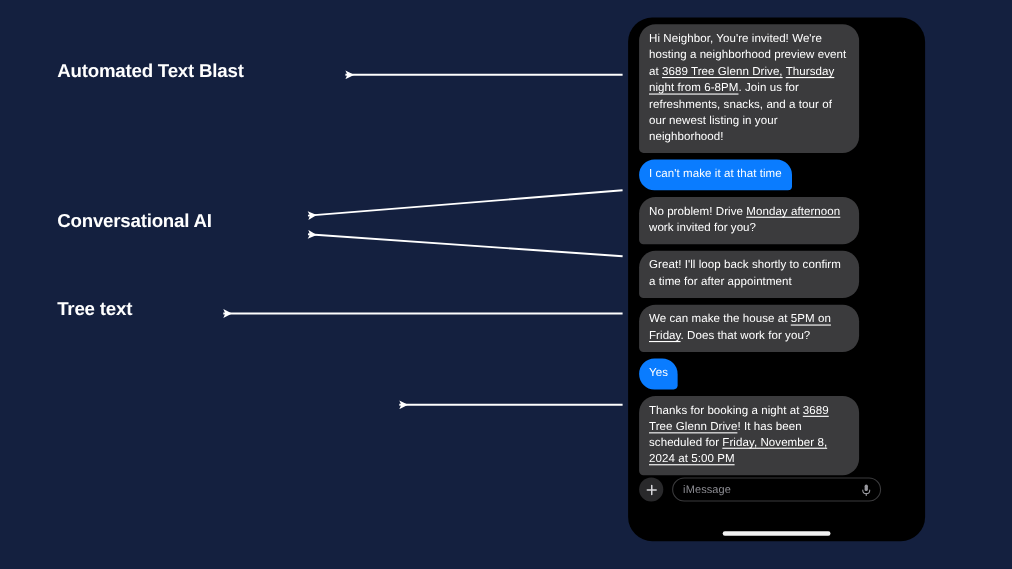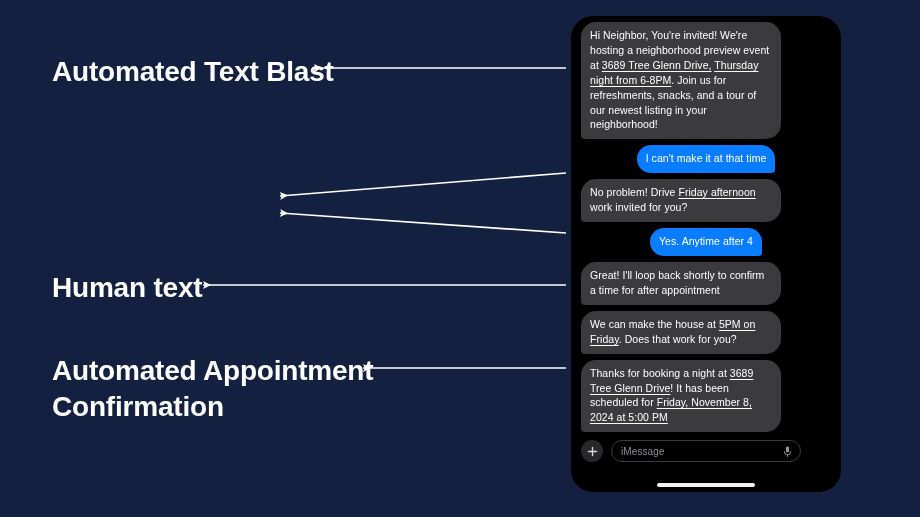--- a/index.html
+++ b/index.html
@@ -23,21 +23,21 @@
     width: 920px;
     height: 517px;
     background: #14203f;
   }
 
   
   .annot-label {
     position: absolute;
     color: #ffffff;
     font-weight: bold;
-    font-size: 28px;
+    font-size: 17px;
     line-height: 1.28;
     letter-spacing: -0.2px;
     white-space: pre-line;
   }
 
   #label-blast      { left: 52px; top: 54px;  }
   #label-convai     { left: 52px; top: 190px; }
   #label-human      { left: 52px; top: 270px; }
   #label-appt       { left: 52px; top: 353px; }
 
@@ -70,21 +70,21 @@
     padding: 6px 10px 0 10px;
     overflow: hidden;
   }
 
   .msg-row {
     display: flex;
     width: 100%;
     margin-bottom: 6px;
   }
   .msg-row.in  { justify-content: flex-start; }
-  .msg-row.out { justify-content: center; }
+  .msg-row.out { justify-content: flex-start; }
 
   .bubble {
     position: relative;
     max-width: 200px;
     padding: 6px 9px 7px 9px;
     border-radius: 15px;
     font-size: 10.5px;
     line-height: 1.42;
     color: #ffffff;
     word-wrap: break-word;
@@ -132,21 +132,20 @@
   }
 
   
   #inputbar {
     position: absolute;
     left: 0;
     bottom: 24px;
     width: 240px;
     height: 34px;
     display: flex;
-    align-items: center;
     padding: 0 10px;
     gap: 8px;
   }
 
   #plus-btn {
     width: 22px; height: 22px;
     flex: 0 0 22px;
     border-radius: 50%;
     background: #29292b;
     display: flex;
@@ -190,25 +189,24 @@
     background: #f2f2f2;
   }
 </style>
 </head>
 <body>
 
 <div id="stage">
 
   <div class="annot-label" id="label-blast">Automated Text Blast</div>
 
-
-  <div class="annot-label" id="label-human">Human text</div>
-
-  <div class="annot-label" id="label-appt">Automated Appointment
-Confirmation</div>
+  <div class="annot-label" id="label-convai">Conversational AI</div>
+
+  <div class="annot-label" id="label-human">Tree text</div>
+
 
   <svg id="arrow-layer" viewBox="0 0 920 517">
     <defs>
       <marker id="ah" markerWidth="9" markerHeight="8" refX="8" refY="4" orient="auto" markerUnits="userSpaceOnUse">
         <path d="M8,0 L0,4 L8,8 L6.2,4 Z" fill="#ffffff"></path>
       </marker>
     </defs>
 
     <line x1="566" y1="68" x2="314" y2="68" stroke="#ffffff" stroke-width="1.7" marker-end="url(#ah)"></line>
 
@@ -225,30 +223,30 @@
 
     <div id="thread">
 
     <div class="msg-row in">
           <div class="bubble in"><span>Hi Neighbor, You're invited! We're hosting a neighborhood preview event at </span><span class="lnk">3689 Tree Glenn Drive,</span><span> </span><span class="lnk">Thursday night from 6-8PM</span><span>. Join us for refreshments, snacks, and a tour of our newest listing in your neighborhood!</span></div>
         </div>
         <div class="msg-row out">
           <div class="bubble out"><span>I can't make it at that time</span></div>
         </div>
         <div class="msg-row in">
-          <div class="bubble in"><span>No problem! Drive </span><span class="lnk">Friday afternoon</span><span> work invited for you?</span></div>
+          <div class="bubble in"><span>No problem! Drive </span><span class="lnk">Monday afternoon</span><span> work invited for you?</span></div>
+        </div>
+        <div class="msg-row in">
+          <div class="bubble in"><span>Great! I'll loop back shortly to confirm a time for after appointment</span></div>
+        </div>
+        <div class="msg-row in">
+          <div class="bubble in"><span>We can make the house at </span><span class="lnk">5PM on Friday</span><span>. Does that work for you?</span></div>
         </div>
         <div class="msg-row out">
-          <div class="bubble out"><span>Yes. Anytime after 4</span></div>
-        </div>
-        <div class="msg-row in">
-          <div class="bubble in"><span>Great! I'll loop back shortly to confirm a time for after appointment</span></div>
-        </div>
-        <div class="msg-row in">
-          <div class="bubble in"><span>We can make the house at </span><span class="lnk">5PM on Friday</span><span>. Does that work for you?</span></div>
+          <div class="bubble out"><span>Yes</span></div>
         </div>
         <div class="msg-row in">
           <div class="bubble in"><span>Thanks for booking a night at </span><span class="lnk">3689 Tree Glenn Drive</span><span>! It has been scheduled for </span><span class="lnk">Friday, November 8, 2024 at 5:00 PM</span></div>
         </div>
       </div>
 
     <div id="inputbar">
 
       <div id="plus-btn">
         <svg width="11" height="11" viewBox="0 0 12 12" aria-hidden="true">

